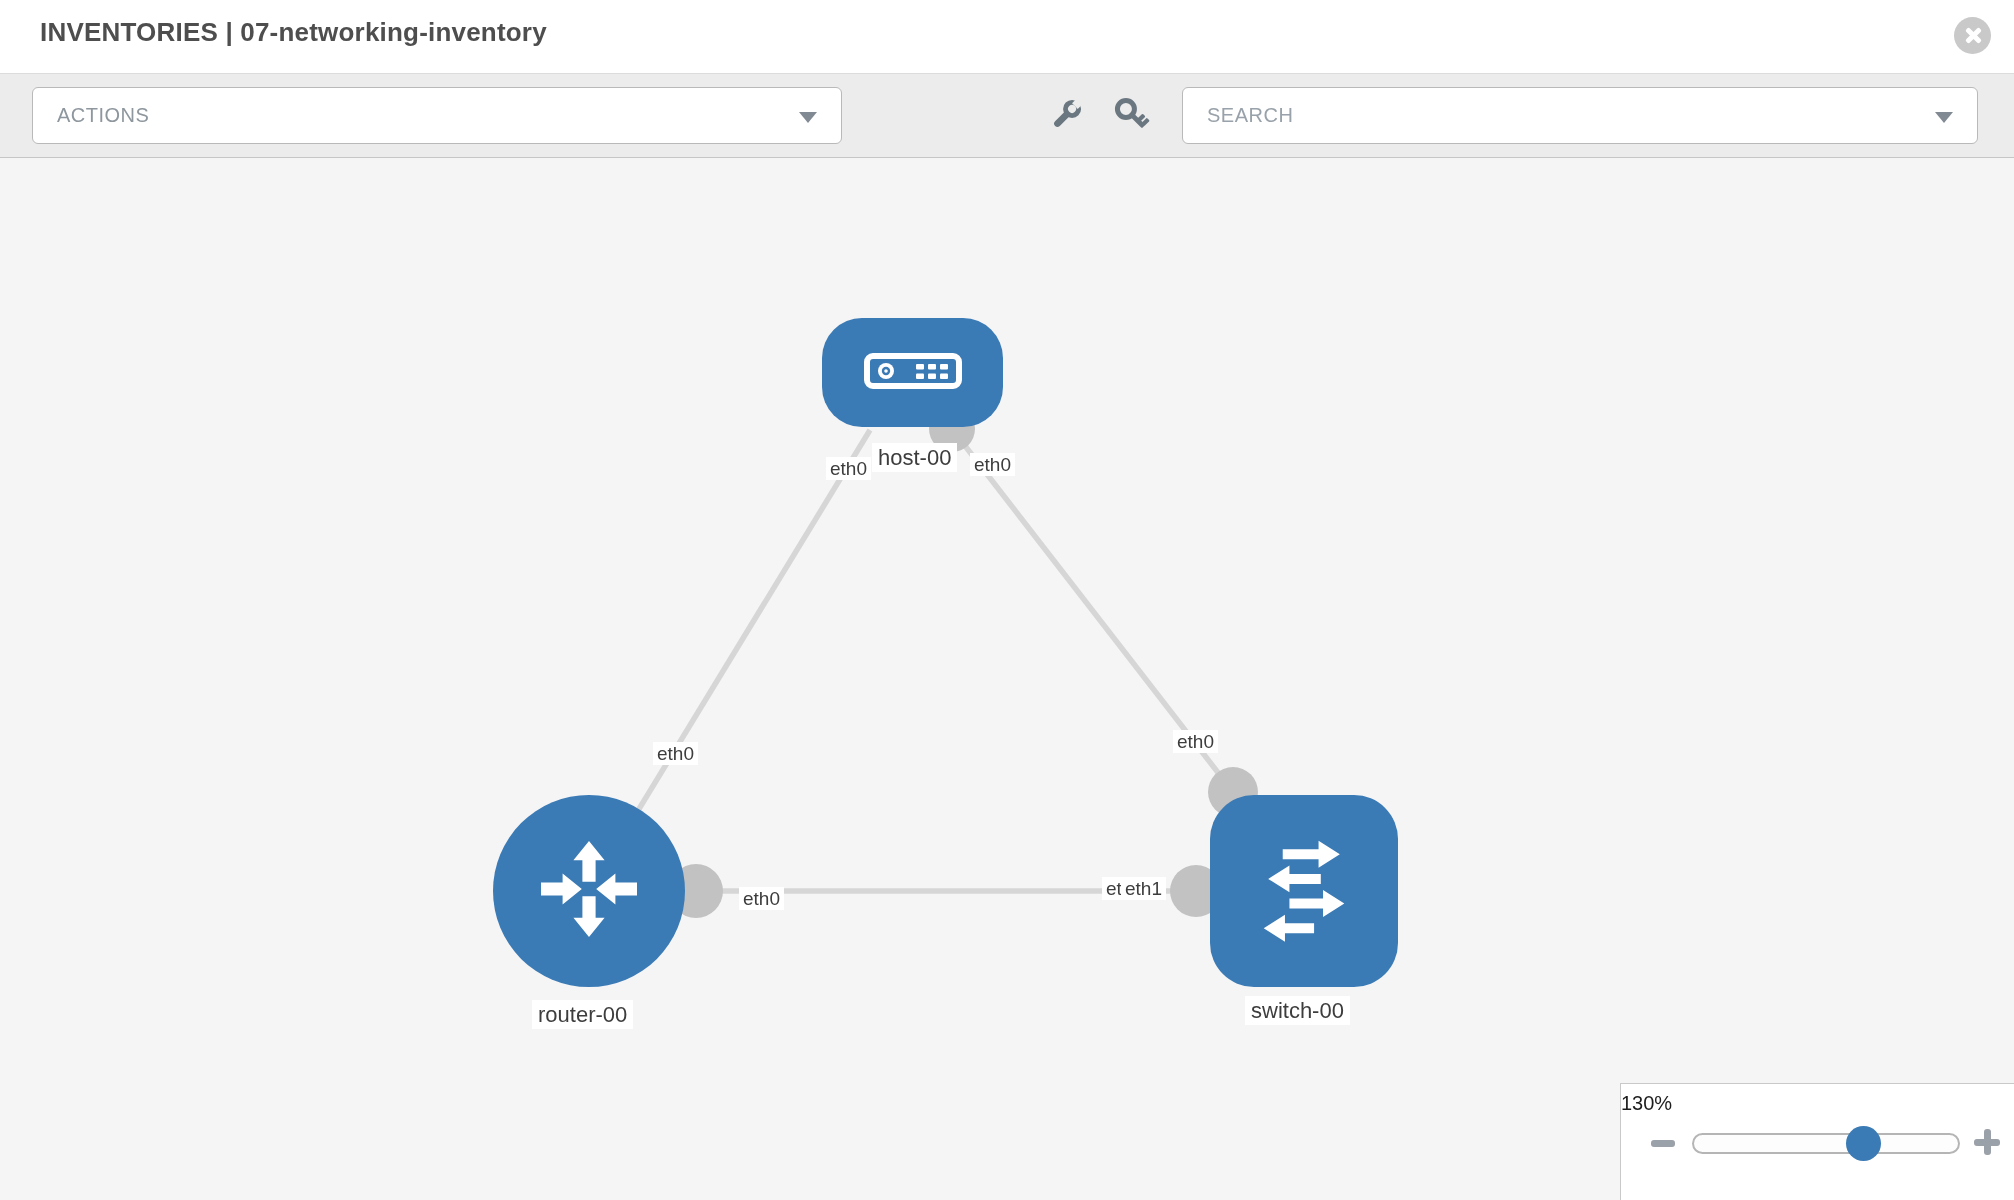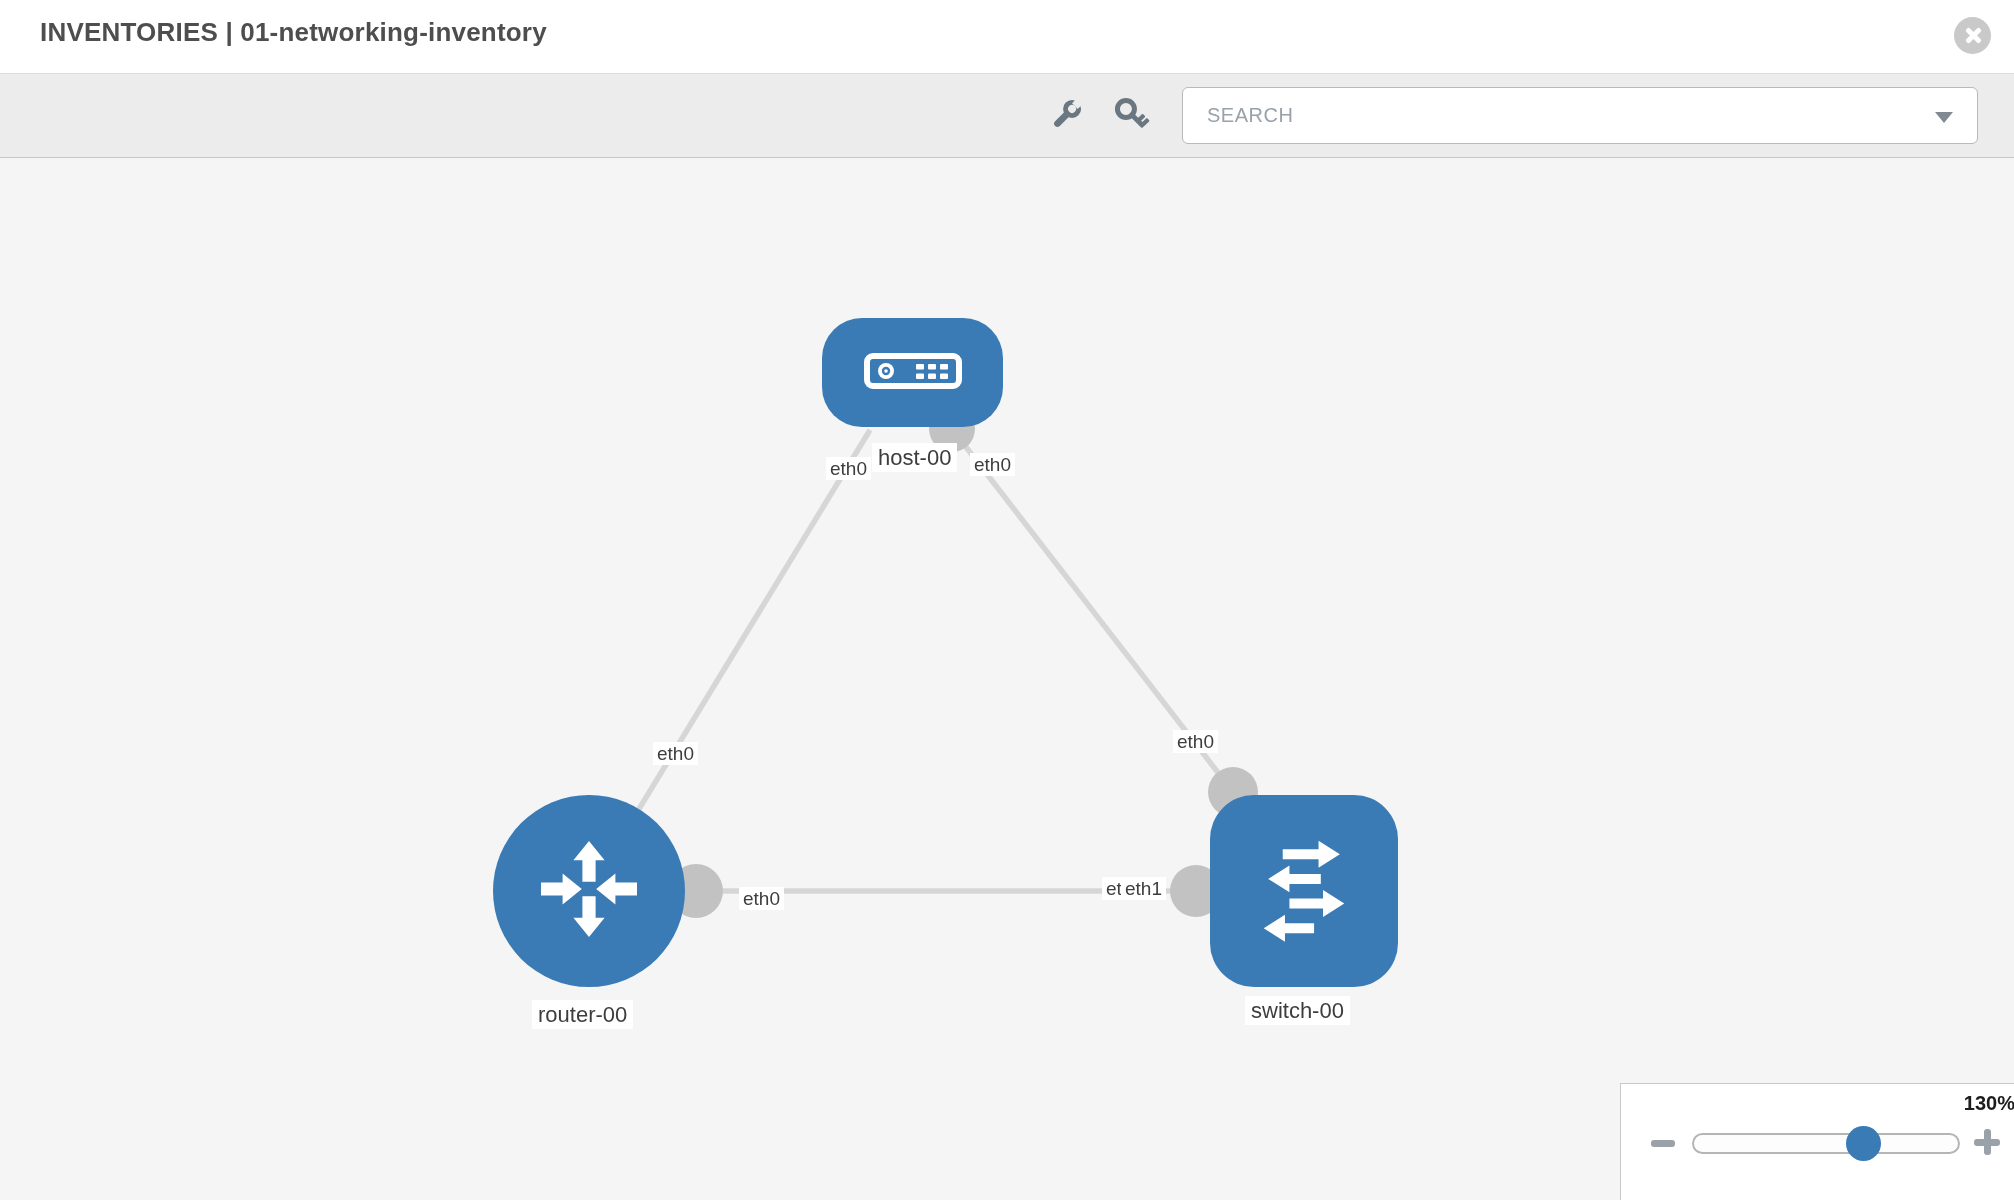--- a/index.html
+++ b/index.html
@@ -69,51 +69,55 @@
   }
   .name-label{font-size:22px;line-height:27px;padding:1px 6px;}
   .port-label{font-size:19px;line-height:21px;padding:1px 4px;}
   .z6{z-index:6;} .z7{z-index:7;}
 
   
   .zoom-panel{
     position:absolute;left:1620px;top:1083px;width:394px;height:117px;background:#ffffff;
     border-left:1px solid #c9c9c9;border-top:1px solid #c9c9c9;z-index:10;
   }
-  .zoom-value{position:absolute;left:0;top:8px;width:394px;text-align:right;font-size:20px;color:#1d1d1d;font-weight:bold;}
+  .zoom-value{position:absolute;left:0;top:8px;width:394px;text-align:left;font-size:20px;color:#1d1d1d;}
   .zoom-minus,.zoom-plus{position:absolute;cursor:pointer;}
   .zoom-minus{left:29px;top:46px;width:26px;height:26px;}
   .zoom-plus{left:352px;top:44px;width:28px;height:28px;}
   .hbar{position:absolute;background:#9aa1a8;border-radius:3px;}
   .zoom-minus .hbar{left:1px;top:10px;width:24px;height:7px;}
   .zoom-plus .hbar.h{left:1px;top:11px;width:26px;height:7px;}
   .zoom-plus .hbar.v{left:10.5px;top:1px;width:7px;height:26px;}
   .zoom-track{
     position:absolute;left:71px;top:49px;width:268px;height:21px;border-radius:11px;
     background:#fdfdfd;border:2px solid #b5b5b5;cursor:pointer;
   }
   .zoom-thumb{
     position:absolute;top:42px;width:35px;height:35px;border-radius:50%;
     background:var(--node-blue);cursor:grab;
   }
 </style>
 </head>
 <body>
 
 <div class="header">
-  <div class="page-title">INVENTORIES | 01-networking-inventory</div>
+  <div class="page-title">INVENTORIES | 07-networking-inventory</div>
   <div class="close-btn">
     <span class="icon">
       <span class="bar a"></span><span class="bar b"></span>
     </span>
   </div>
 </div>
 
 <div class="toolbar">
 
+  <div class="select-box actions-box">
+    <span class="box-label">ACTIONS</span>
+    <span class="caret"></span>
+  </div>
 
   <div class="tool-icon-btn" style="left:1044px;">
     <span>
       <svg width="42" height="42" viewBox="0 0 42 42">
         <g transform="rotate(45 21 21)" fill="#6b7780">
           <circle cx="21" cy="11" r="9"></circle>
           <circle cx="21" cy="11" r="4" fill="#ececec"></circle>
           <rect x="17" y="-1" width="8" height="8" fill="#ececec"></rect>
           <rect x="17.7" y="16" width="6.6" height="19" rx="3.3"></rect>
         </g>

